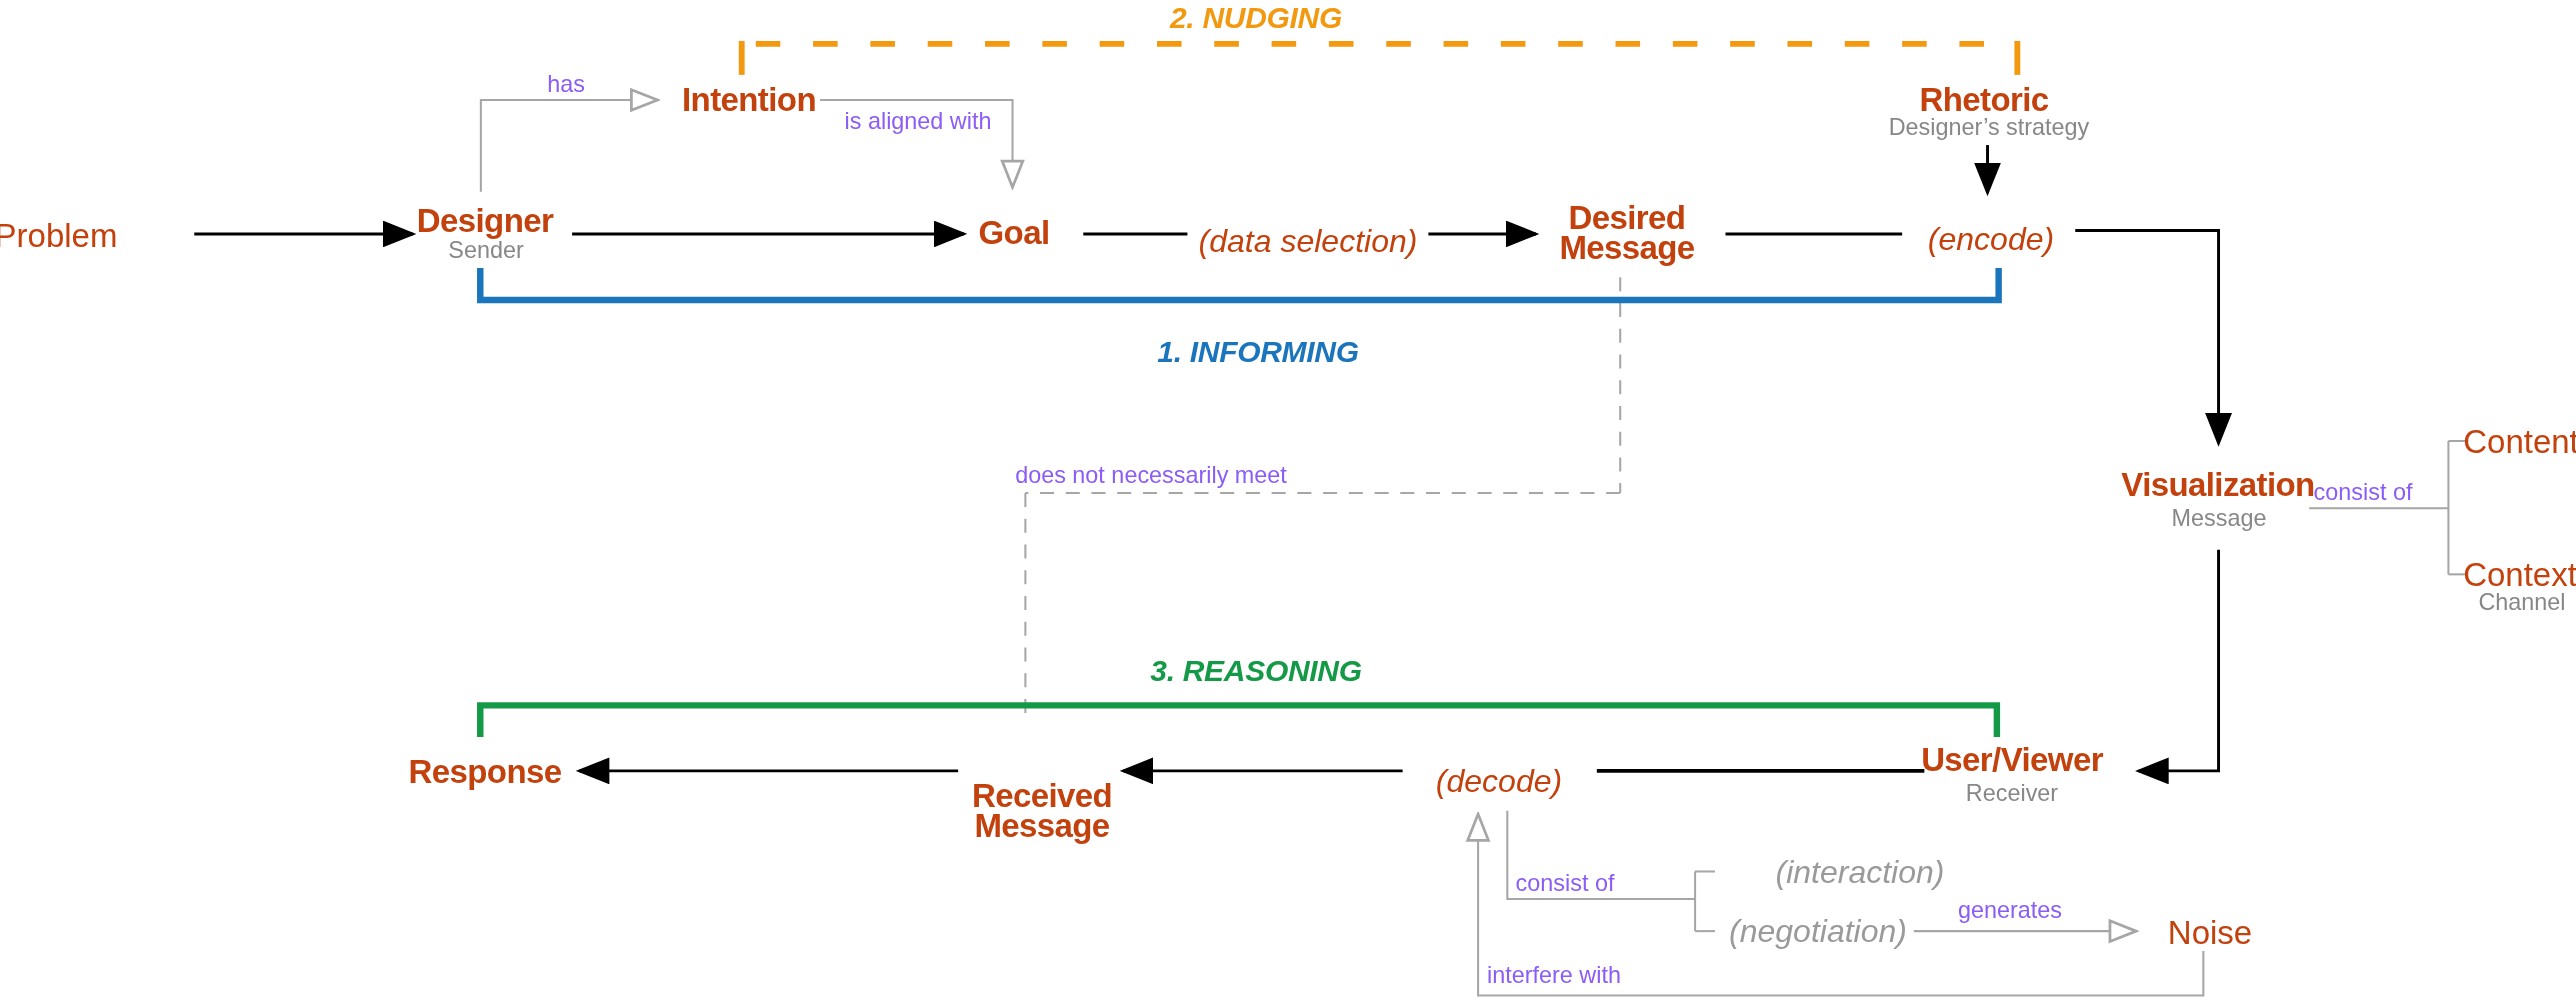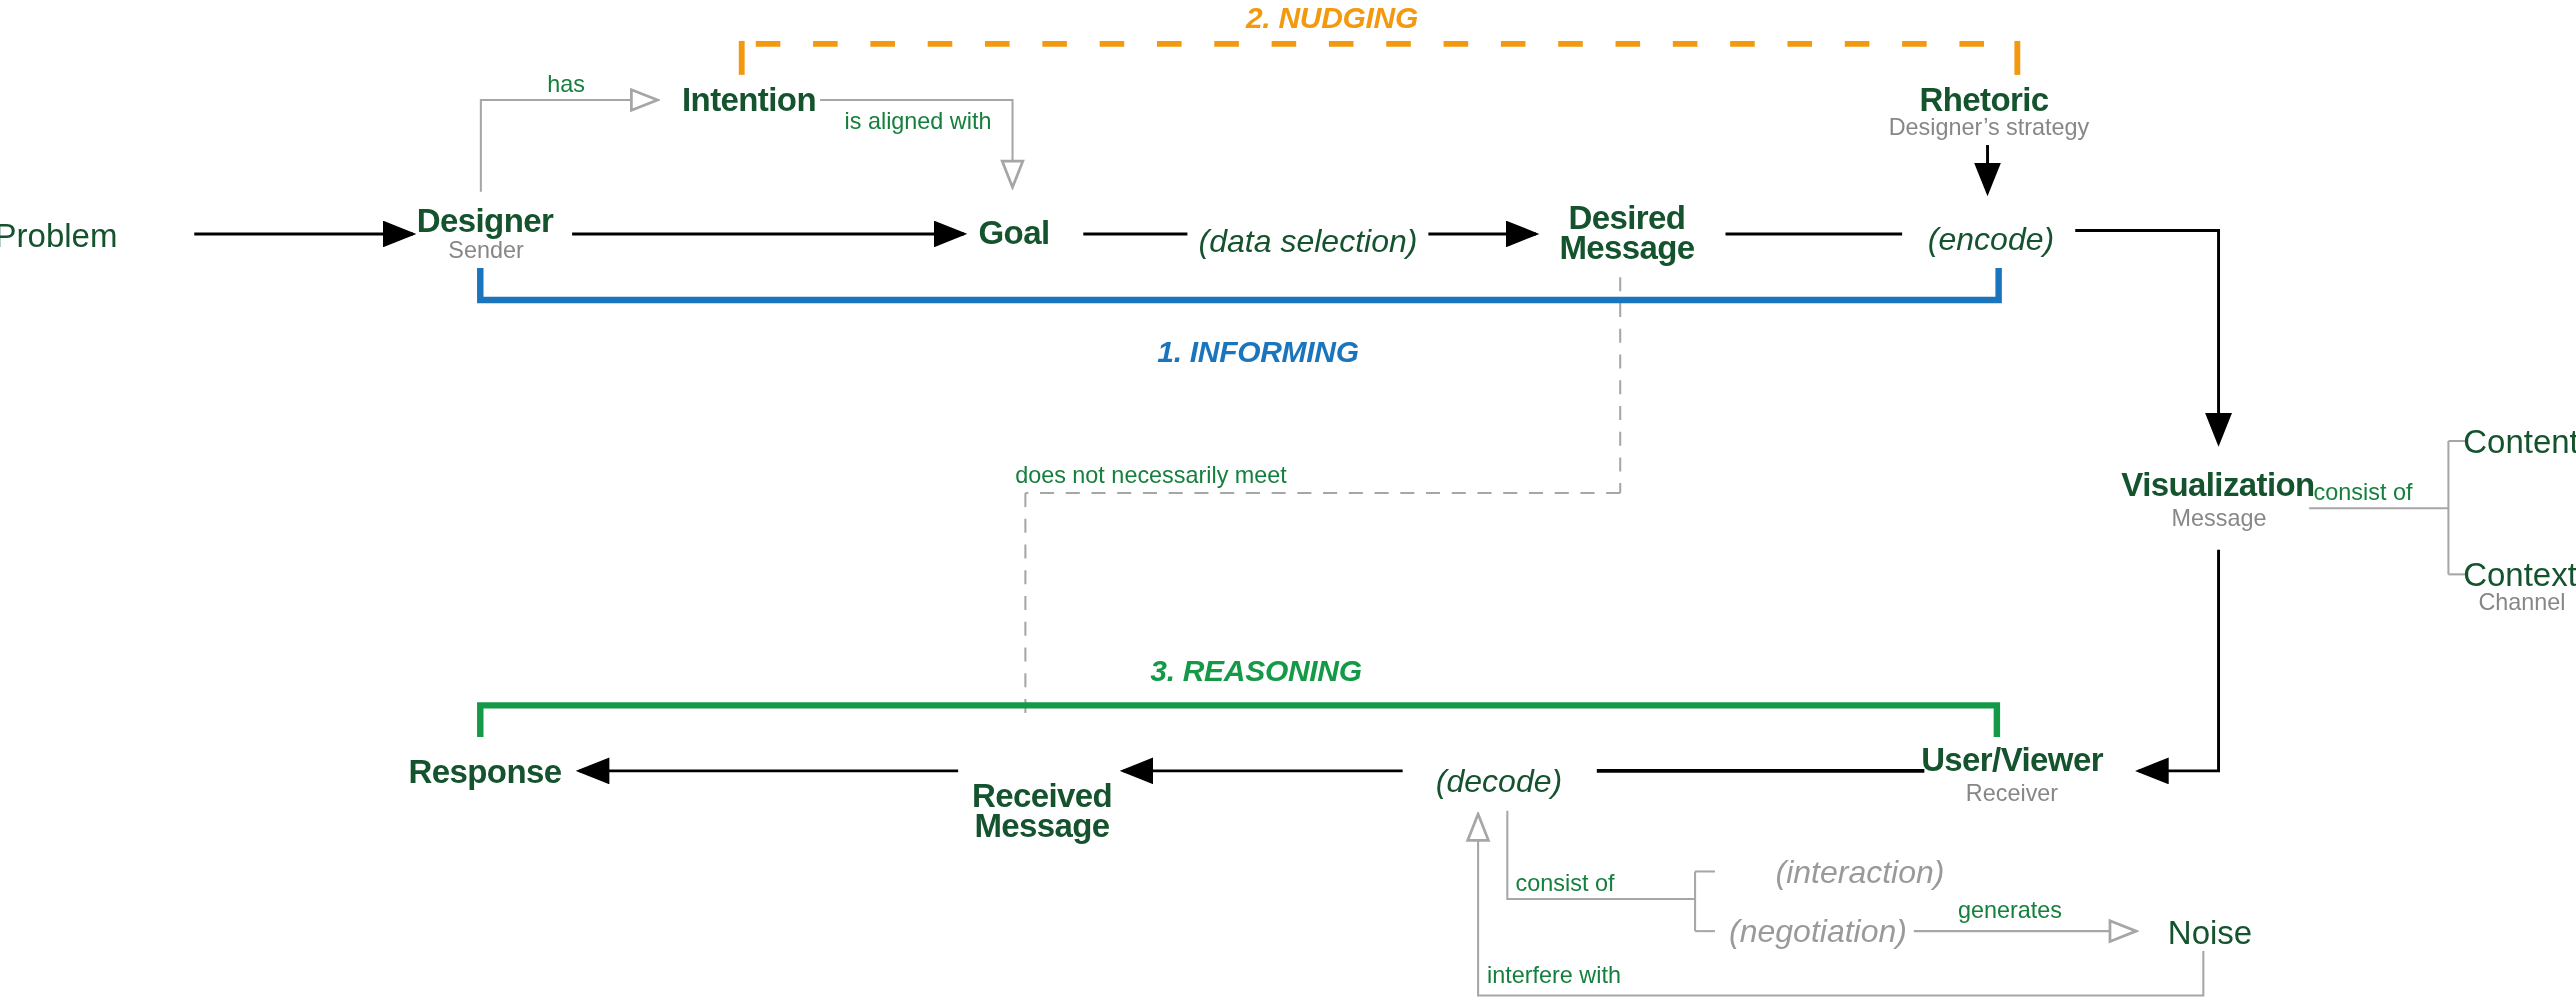--- a/index.html
+++ b/index.html
@@ -9,29 +9,29 @@
     background:#ffffff;
     font-family:"Liberation Sans",sans-serif;
     overflow:hidden;
   }
   #edges{position:absolute;left:0;top:0;}
   .lbl{
     position:absolute;
     transform:translate(-50%,-50%);
     white-space:pre-line;
     text-align:center;
-    color:#14532d;
+    color:#c2410c;
     line-height:1.0;
   }
   .node-bold{font-weight:700;font-size:33px;letter-spacing:-0.6px;}
   .node-plain{font-weight:400;font-size:33px;}
   .node-italic{font-style:italic;font-size:32px;margin-top:7px;}
   .node-italic-gray{font-style:italic;font-size:32px;color:#9a9a9a;}
   .sub{font-size:23.4px;color:#878787;}
-  .rel{font-size:23.4px;color:#15803d;}
+  .rel{font-size:23.4px;color:#8b5cf6;}
   .two-line{line-height:30px;}
   .phase{font-weight:700;font-style:italic;font-size:30px;letter-spacing:-0.3px;}
   .phase-nudging{color:#F2990F;}
   .phase-informing{color:#1B75BC;}
   .phase-reasoning{color:#149A47;}
 </style>
 </head>
 <body>
 
 <div id="canvas">
@@ -85,21 +85,21 @@
       <path d="M 1268 70 V 128" stroke-width="10"></path>
       <path d="M 3449 70 V 128" stroke-width="10"></path>
       <path d="M 1292 75 H 3430" stroke-width="10" stroke-dasharray="42 56"></path>
     </g>
 
     <path d="M 821 458 V 513 H 3417 V 458" stroke="#1B75BC" stroke-width="11" fill="none"></path>
 
     <path d="M 821 1260 V 1206 H 3414 V 1260" stroke="#149A47" stroke-width="11" fill="none"></path>
   </svg>
 
-  <div class="lbl phase phase-nudging" style="left:1332px;top:17.5px;">2. NUDGING</div>
+  <div class="lbl phase phase-nudging" style="left:1256px;top:17.5px;">2. NUDGING</div>
   <div class="lbl phase phase-informing" style="left:1258px;top:352px;">1. INFORMING</div>
   <div class="lbl phase phase-reasoning" style="left:1256px;top:671px;text-align:center;">3. REASONING</div>
 
   <div class="lbl node-bold" style="left:749px;top:99px;">Intention</div>
   <div class="lbl rel" style="left:566px;top:85px;">has</div>
   <div class="lbl rel" style="left:918px;top:85px;margin-top:37px;">is aligned with</div>
   <div class="lbl node-bold" style="left:1984px;top:99px;">Rhetoric</div>
   <div class="lbl sub" style="left:1989px;top:128px;">Designer’s strategy</div>
 
   <div class="lbl node-plain" style="left:56px;top:235px;">Problem</div>

